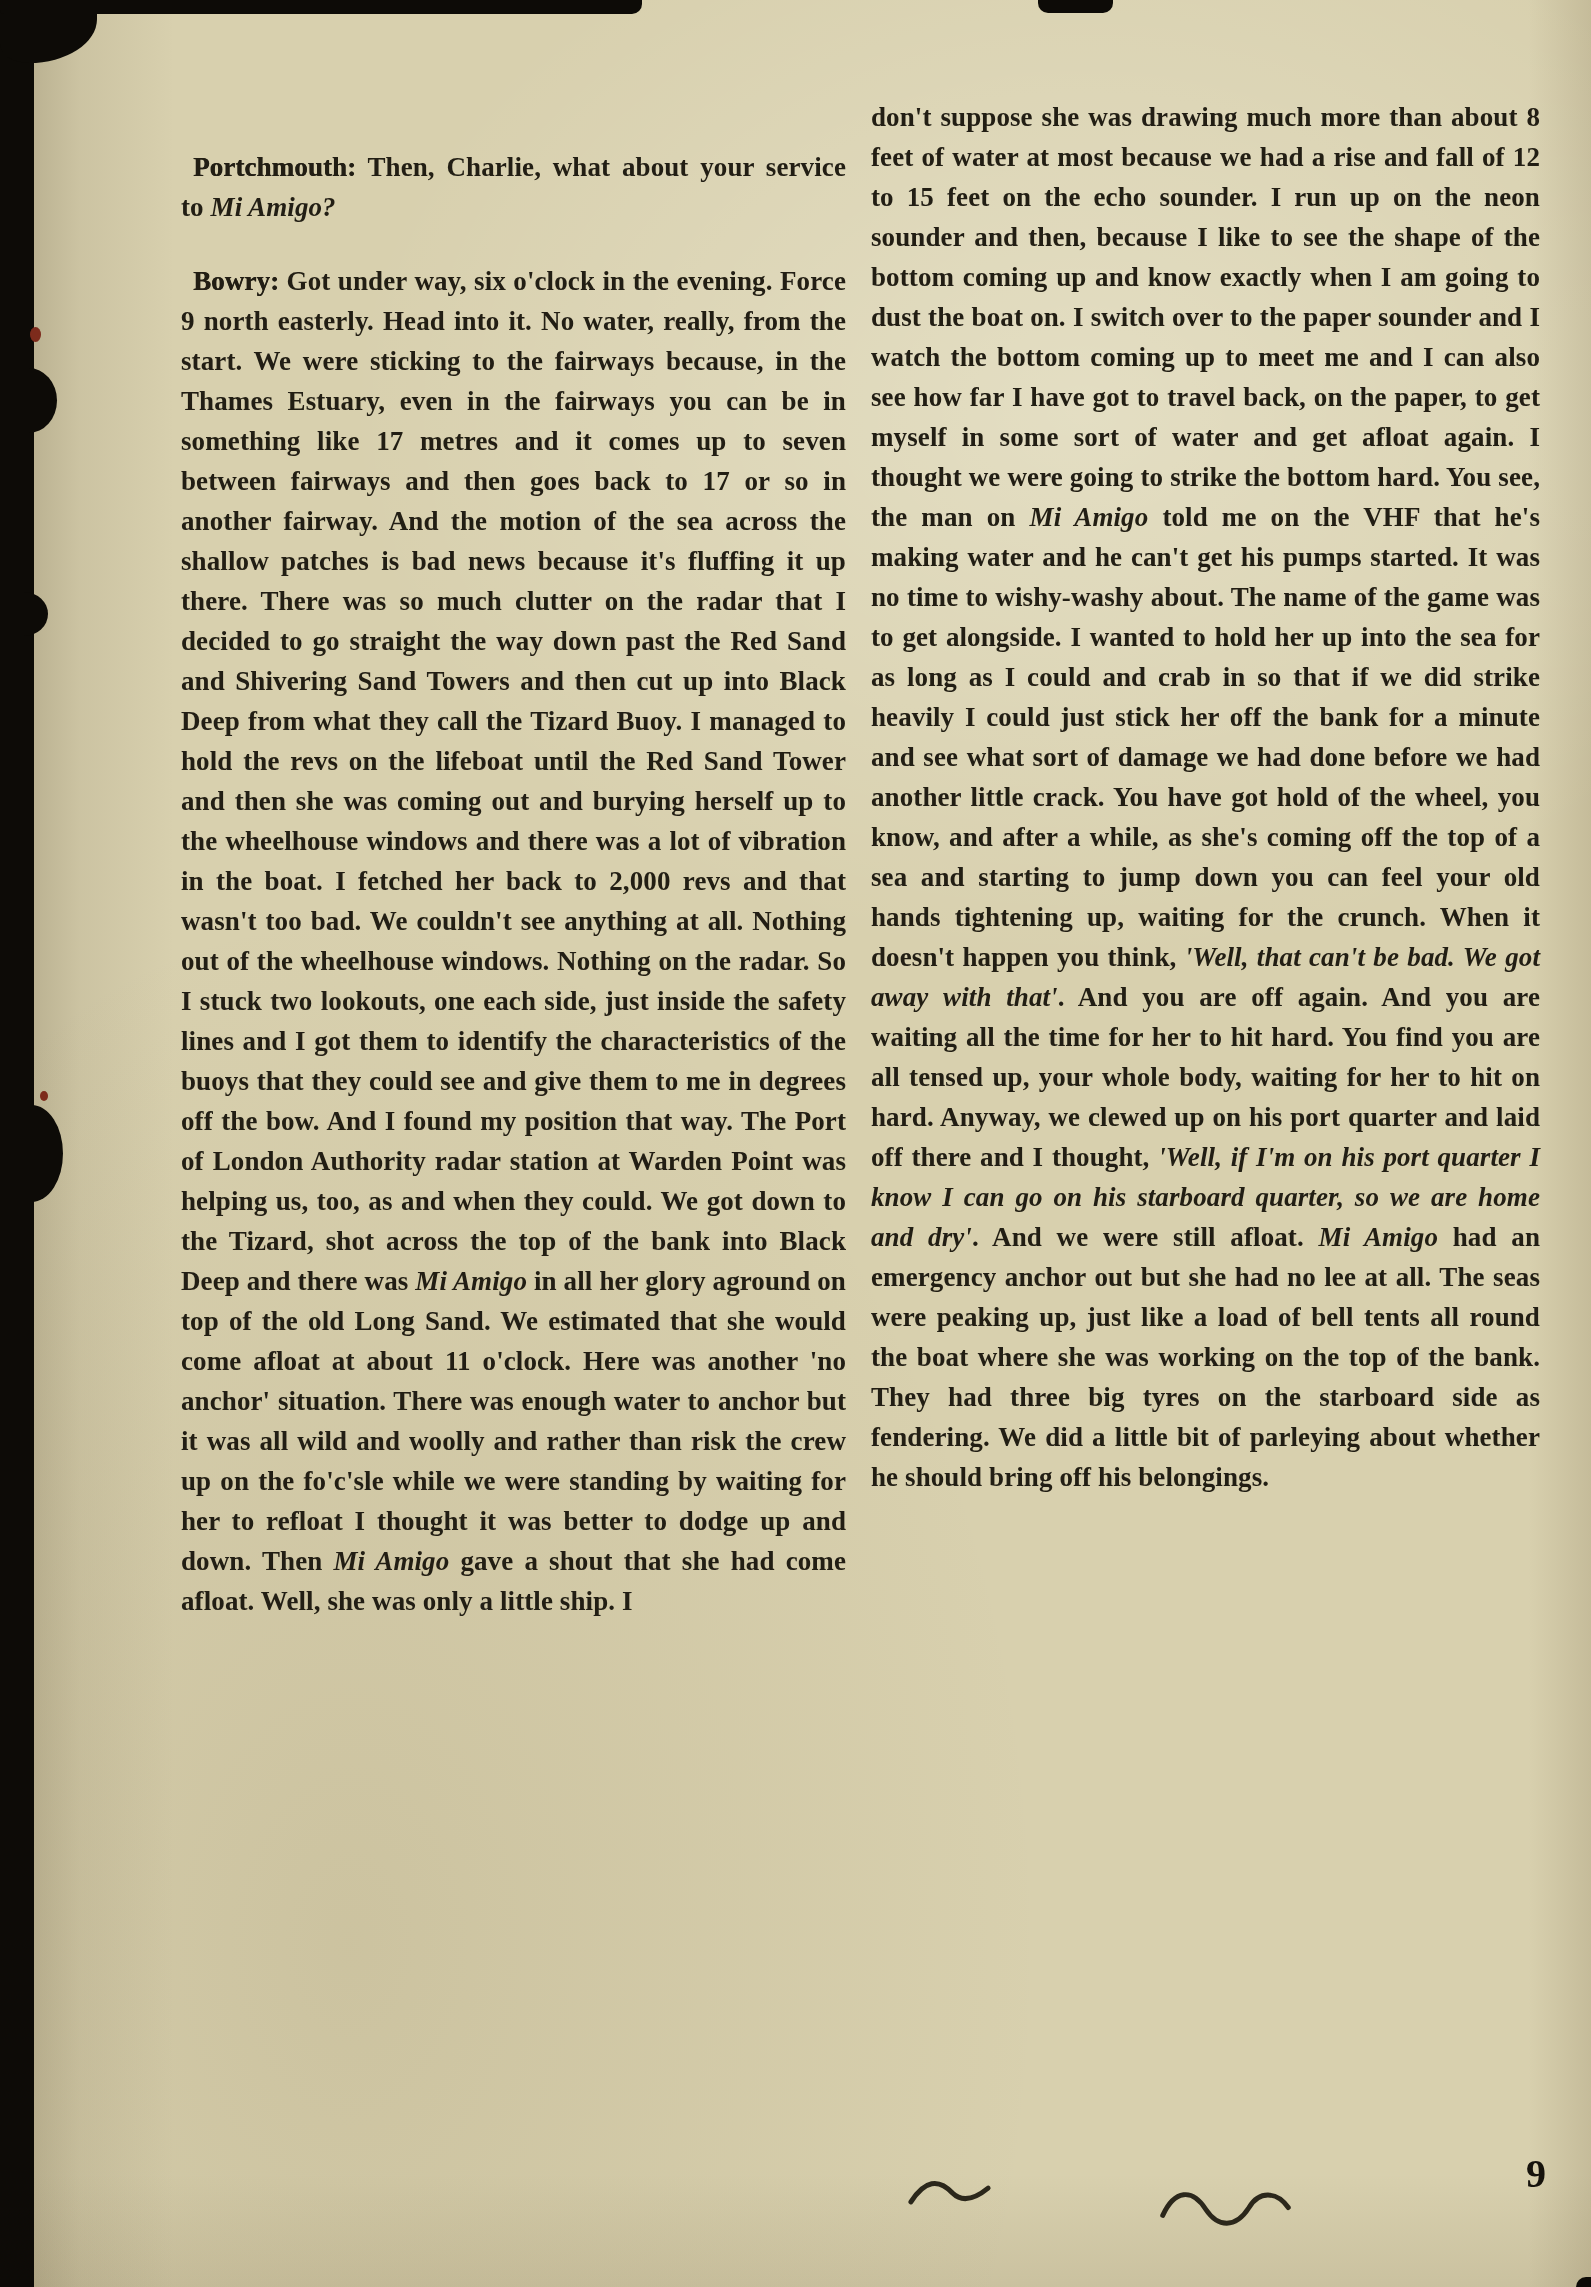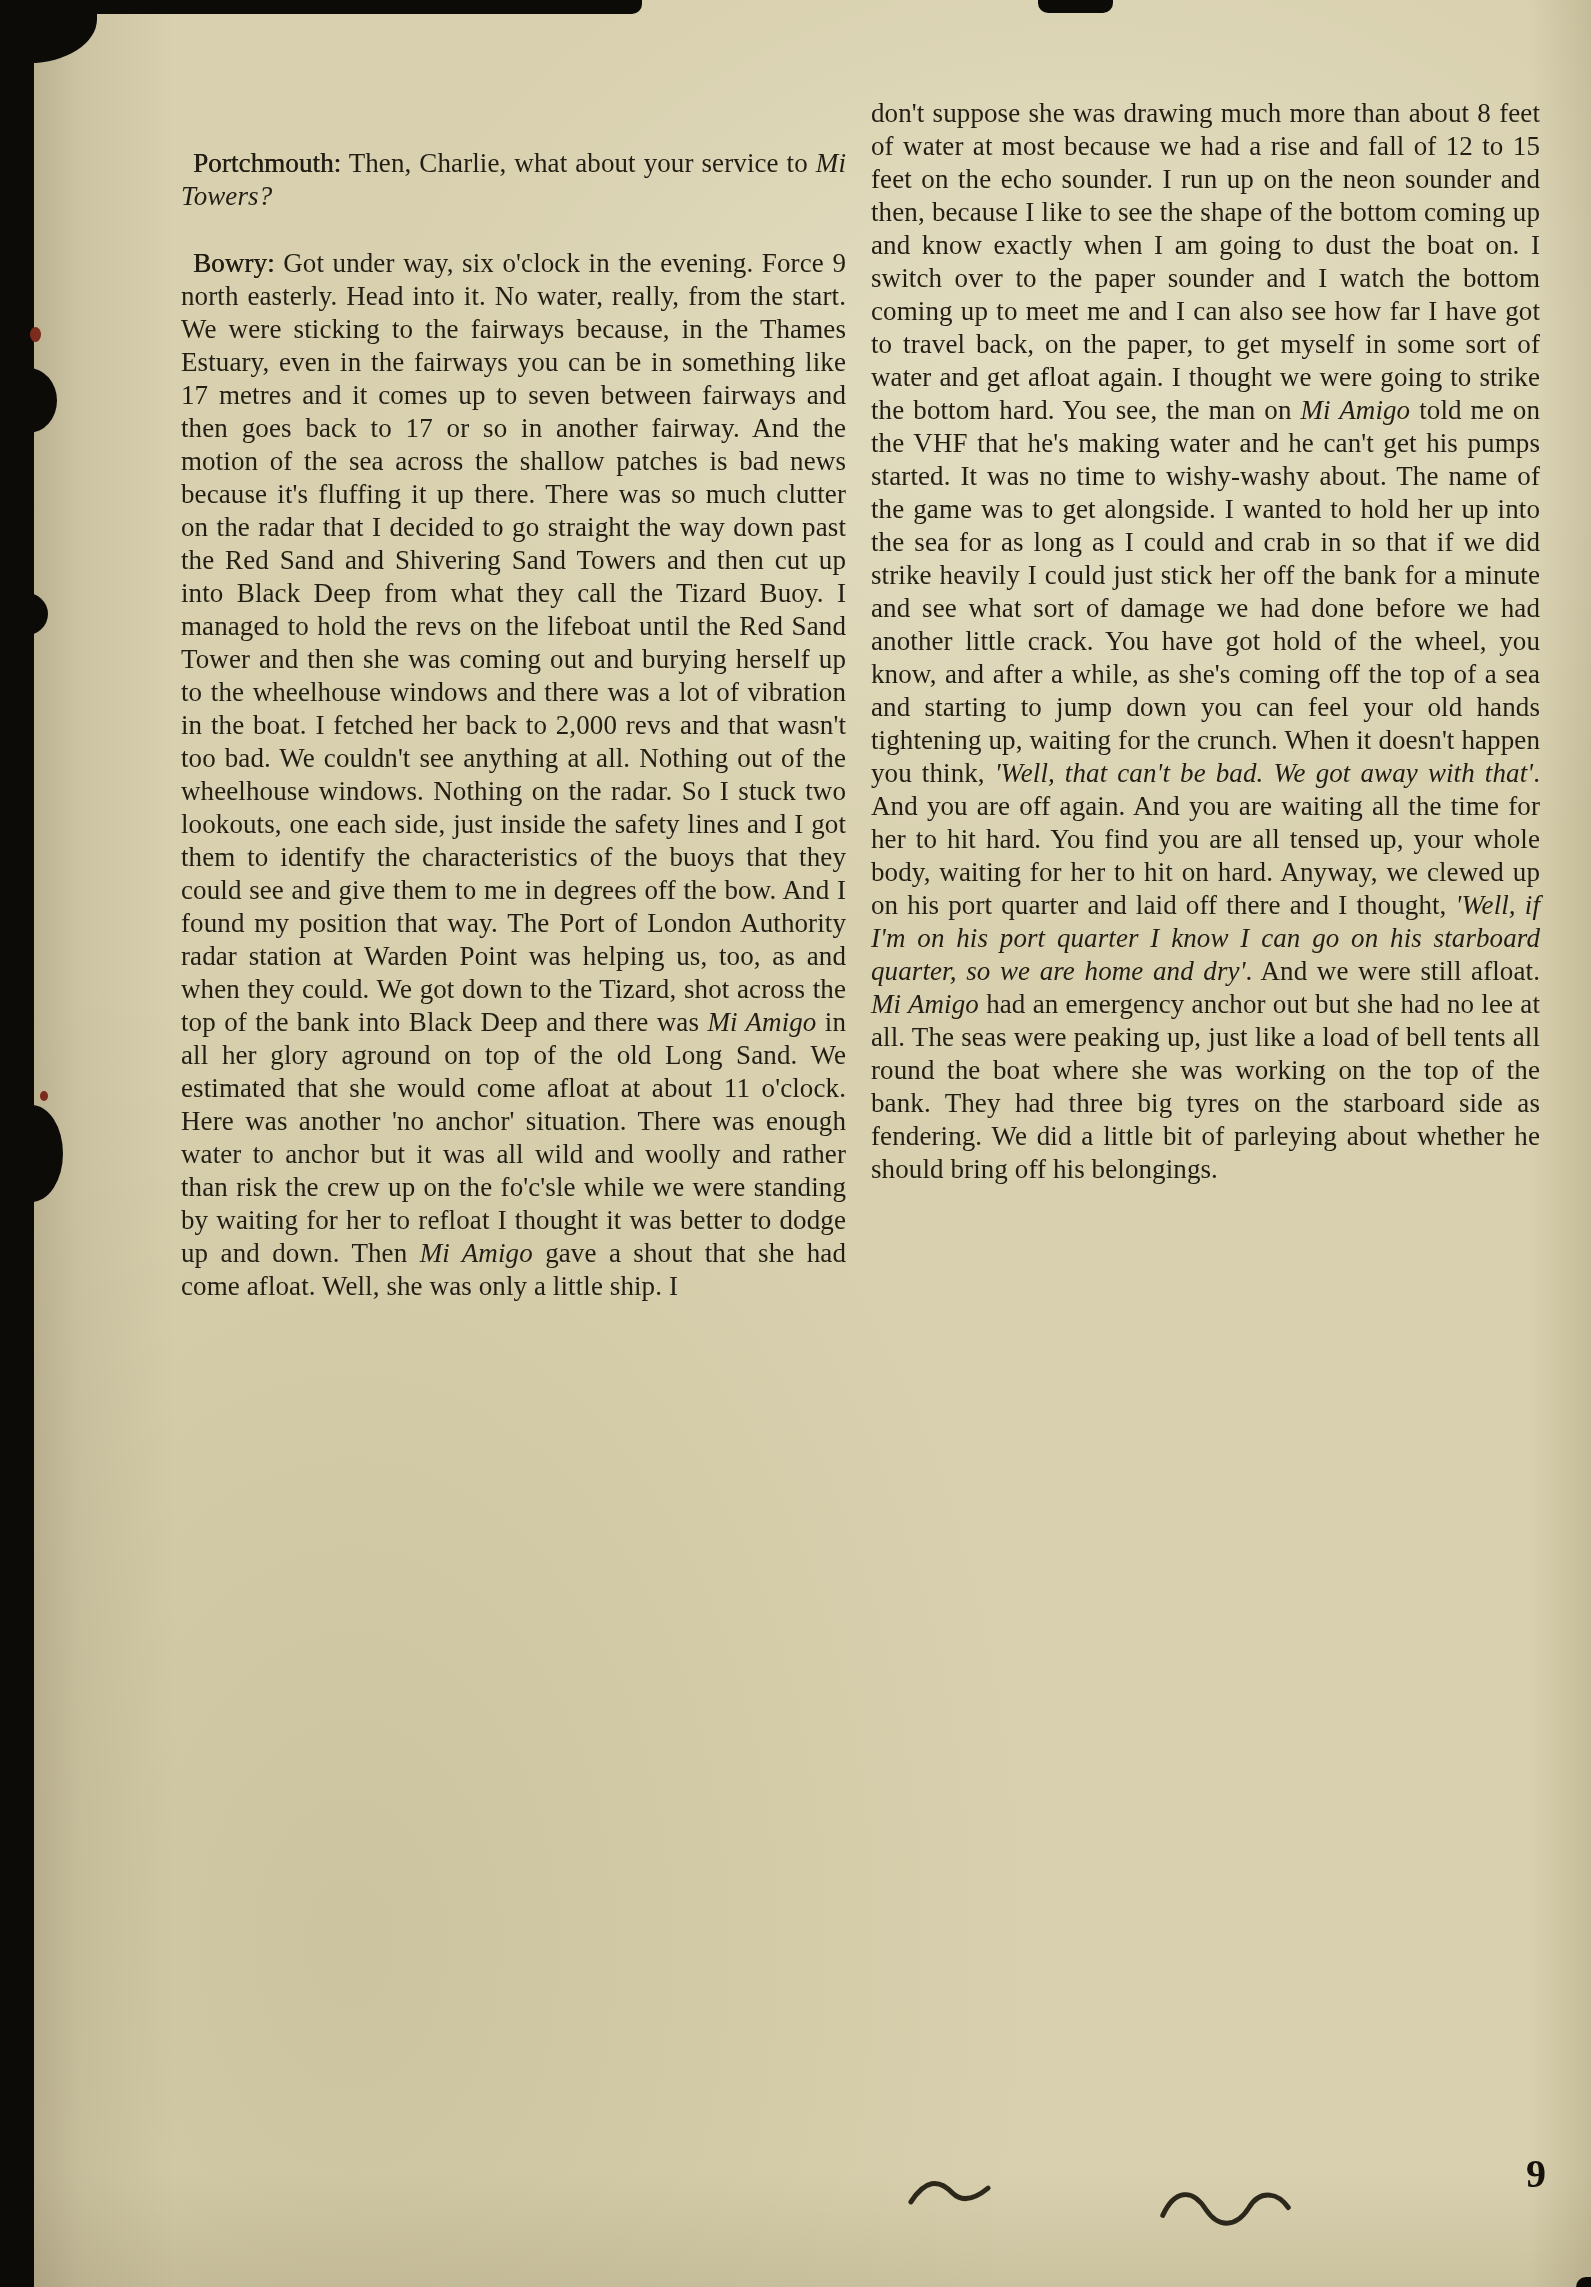--- a/index.html
+++ b/index.html
@@ -17,23 +17,23 @@
     background:
       radial-gradient(1188px 891px at 68% 18%, rgba(255,255,244,0.30), transparent 62%),
       radial-gradient(990px 1485px at 22% 85%, rgba(116,98,56,0.12), transparent 70%),
       linear-gradient(90deg, rgba(58,44,20,0.26) 0%, rgba(58,44,20,0.08) 5%, transparent 11%),
       linear-gradient(270deg, rgba(80,62,30,0.14) 0%, transparent 4%),
       linear-gradient(0deg, rgba(80,62,30,0.10) 0%, transparent 5%);
   }
   .col {
     position: absolute;
     text-align: justify;
-    font-weight: normal;
+    font-weight: bold;
     font-size: 27px;
-    line-height: 33px;
+    line-height: 40px;
     letter-spacing: 0.1px;
     color: var(--ink, #221e14);
   }
   .col-left  { left: 181px; top: 147px; width: 665px; }
   .col-right { left: 871px; top: 97px;  width: 669px; }
   .para { margin: 0 0 34px 0; }
   .para:last-child { margin-bottom: 0; }
   .seg-italic  { font-style: italic; }
   .seg-speaker { text-shadow: 0.4px 0 currentColor; margin-left: 12px; }
   .page-number {
@@ -68,21 +68,21 @@
   <div class="bump-b"></div>
   <div class="bump-c"></div>
   <div class="bump-d"></div>
   <div class="edge-top"></div>
   <div class="blob-top"></div>
   <div class="corner-br"></div>
   <div class="speck-1"></div>
   <div class="speck-2"></div>
 
   <div class="col col-left">
-      <p class="para"><span class="seg-speaker">Portchmouth:</span><span class="seg-normal"> Then, Charlie, what about your service to </span><span class="seg-italic">Mi Towers?</span></p>
+      <p class="para"><span class="seg-speaker">Portchmouth:</span><span class="seg-normal"> Then, Charlie, what about your service to </span><span class="seg-italic">Mi Amigo?</span></p>
       <p class="para"><span class="seg-speaker">Bowry:</span><span class="seg-normal"> Got under way, six o'clock in the evening. Force 9 north easterly. Head into it. No water, really, from the start. We were sticking to the fairways because, in the Thames Estuary, even in the fairways you can be in something like 17 metres and it comes up to seven between fairways and then goes back to 17 or so in another fairway. And the motion of the sea across the shallow patches is bad news because it's fluffing it up there. There was so much clutter on the radar that I decided to go straight the way down past the Red Sand and Shivering Sand Towers and then cut up into Black Deep from what they call the Tizard Buoy. I managed to hold the revs on the lifeboat until the Red Sand Tower and then she was coming out and burying herself up to the wheelhouse windows and there was a lot of vibration in the boat. I fetched her back to 2,000 revs and that wasn't too bad. We couldn't see anything at all. Nothing out of the wheelhouse windows. Nothing on the radar. So I stuck two lookouts, one each side, just inside the safety lines and I got them to identify the characteristics of the buoys that they could see and give them to me in degrees off the bow. And I found my position that way. The Port of London Authority radar station at Warden Point was helping us, too, as and when they could. We got down to the Tizard, shot across the top of the bank into Black Deep and there was </span><span class="seg-italic">Mi Amigo</span><span class="seg-normal"> in all her glory aground on top of the old Long Sand. We estimated that she would come afloat at about 11 o'clock. Here was another 'no anchor' situation. There was enough water to anchor but it was all wild and woolly and rather than risk the crew up on the fo'c'sle while we were standing by waiting for her to refloat I thought it was better to dodge up and down. Then </span><span class="seg-italic">Mi Amigo</span><span class="seg-normal"> gave a shout that she had come afloat. Well, she was only a little ship. I</span></p>
     </div>
   <div class="col col-right">
       <p class="para"><span class="seg-normal">don't suppose she was drawing much more than about 8 feet of water at most because we had a rise and fall of 12 to 15 feet on the echo sounder. I run up on the neon sounder and then, because I like to see the shape of the bottom coming up and know exactly when I am going to dust the boat on. I switch over to the paper sounder and I watch the bottom coming up to meet me and I can also see how far I have got to travel back, on the paper, to get myself in some sort of water and get afloat again. I thought we were going to strike the bottom hard. You see, the man on </span><span class="seg-italic">Mi Amigo</span><span class="seg-normal"> told me on the VHF that he's making water and he can't get his pumps started. It was no time to wishy-washy about. The name of the game was to get alongside. I wanted to hold her up into the sea for as long as I could and crab in so that if we did strike heavily I could just stick her off the bank for a minute and see what sort of damage we had done before we had another little crack. You have got hold of the wheel, you know, and after a while, as she's coming off the top of a sea and starting to jump down you can feel your old hands tightening up, waiting for the crunch. When it doesn't happen you think, </span><span class="seg-italic">'Well, that can't be bad. We got away with that'</span><span class="seg-normal">. And you are off again. And you are waiting all the time for her to hit hard. You find you are all tensed up, your whole body, waiting for her to hit on hard. Anyway, we clewed up on his port quarter and laid off there and I thought, </span><span class="seg-italic">'Well, if I'm on his port quarter I know I can go on his starboard quarter, so we are home and dry'</span><span class="seg-normal">. And we were still afloat. </span><span class="seg-italic">Mi Amigo</span><span class="seg-normal"> had an emergency anchor out but she had no lee at all. The seas were peaking up, just like a load of bell tents all round the boat where she was working on the top of the bank. They had three big tyres on the starboard side as fendering. We did a little bit of parleying about whether he should bring off his belongings.</span></p>
     </div>
 
   <svg class="wave wave-1" width="95" height="44" viewBox="0 0 96 44">
     <path d="M8,28 C22,6 36,4 50,19 C58,27 70,27 86,14" fill="none" stroke="#2b271b" stroke-width="5" stroke-linecap="round"></path>
   </svg>
   <svg class="wave wave-2" width="143" height="51" viewBox="0 0 144 52">

